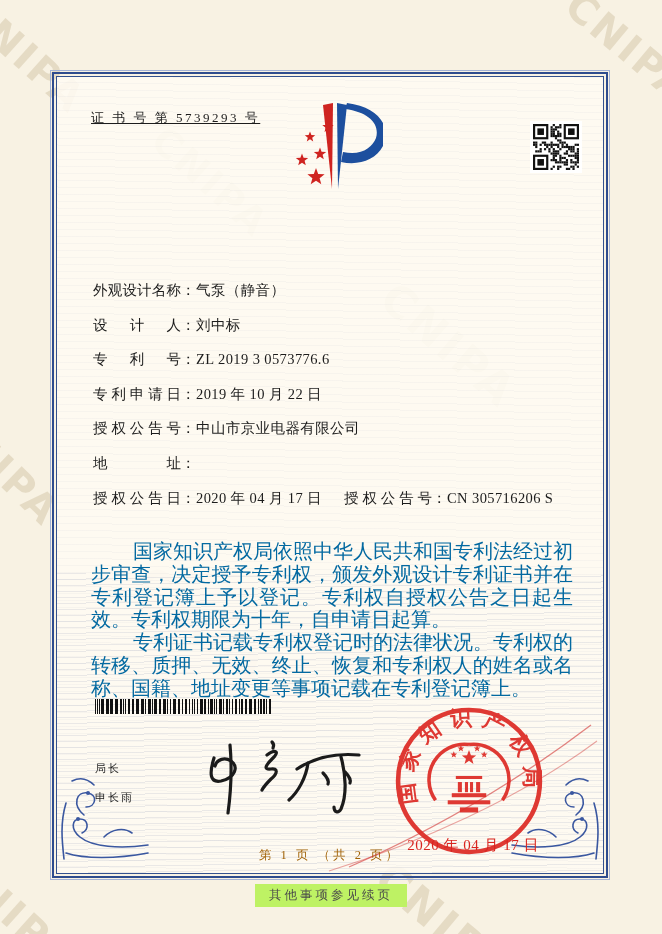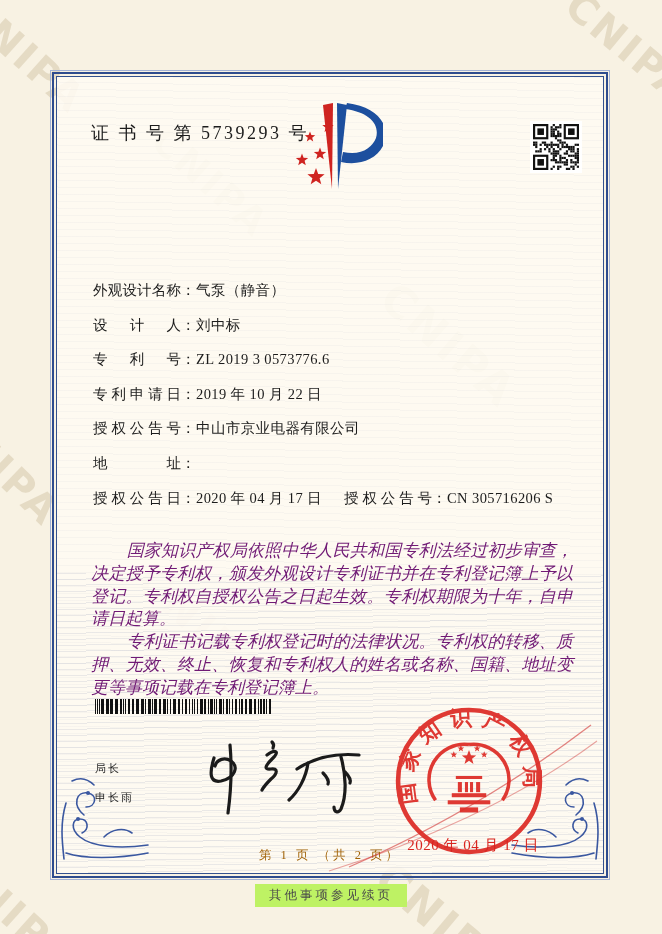--- a/index.html
+++ b/index.html
@@ -10,34 +10,34 @@
       color:rgba(186,166,126,0.30);letter-spacing:3px;transform-origin:left top;z-index:0;
       pointer-events:none;user-select:none;}
   
   .frame{position:absolute;left:52px;top:72px;width:552px;height:802px;border:2px solid #2e4c8e;
          outline:1px solid #a3b2d4;outline-offset:1px;z-index:1;}
   .frame-inner{position:absolute;inset:2px;border:1px solid #33518f;background:rgba(255,252,243,0.86);}
   .waves{position:absolute;left:0;right:0;bottom:0;height:300px;z-index:0;pointer-events:none;
          background:repeating-linear-gradient(179deg, rgba(98,112,158,0.13) 0 1px, transparent 1px 6px);}
   .waves2{position:absolute;inset:0;z-index:0;pointer-events:none;
          background:repeating-linear-gradient(181deg, rgba(120,130,165,0.05) 0 1px, transparent 1px 7px);}
-  .cert-no{position:absolute;left:34px;top:44px;font-size:18px;letter-spacing:2.5px;z-index:2;}
+  .cert-no{position:absolute;left:34px;top:32px;font-size:13px;letter-spacing:2.5px;z-index:2;text-decoration:underline;}
   .logo{position:absolute;left:230px;top:20px;z-index:2;}
   .qr{position:absolute;left:473px;top:44px;width:52px;height:52px;background:#fff;z-index:2;
       display:flex;align-items:center;justify-content:center;}
   .title{position:absolute;top:126px;left:0;width:100%;text-align:center;font-size:31px;font-weight:bold;
          letter-spacing:7px;color:#0f0f0f;z-index:2;}
   .fields{position:absolute;top:204px;left:36px;right:24px;z-index:2;}
   .frow{display:flex;align-items:baseline;margin-bottom:15.6px;font-size:14.5px;white-space:nowrap;}
   .flabel{display:inline-block;width:88px;text-align:justify;text-align-last:justify;}
   .fcolon{display:inline-block;width:15px;}
   .fval{letter-spacing:0.4px;}
   .grant2{margin-left:22px;display:flex;align-items:baseline;}
-  .body{position:absolute;top:463px;left:34px;right:30px;z-index:2;font-size:17px;line-height:22.8px;
-        text-align:justify;font-style:italic;color:#701a75;}
+  .body{position:absolute;top:463px;left:34px;right:30px;z-index:2;font-size:20px;line-height:22.8px;
+        text-align:justify;color:#0369a1;}
   .body p{margin:0;text-indent:2.1em;}
   .barcode{position:absolute;left:38px;top:622px;z-index:2;}
   .signer{position:absolute;left:38px;top:677px;z-index:3;font-size:11px;line-height:29px;letter-spacing:2px;}
   .sig{position:absolute;left:128px;top:640px;z-index:3;}
   .seal{position:absolute;left:336px;top:626px;z-index:2;opacity:0.93;}
   .seal-date{position:absolute;left:338px;top:759px;width:156px;text-align:center;z-index:3;
              font-size:15px;color:#d9251f;letter-spacing:0.5px;}
   .flourish{position:absolute;z-index:1;}
   .fl-left{left:1px;bottom:12px;}
   .fl-right{right:1px;bottom:12px;transform:scaleX(-1);}

